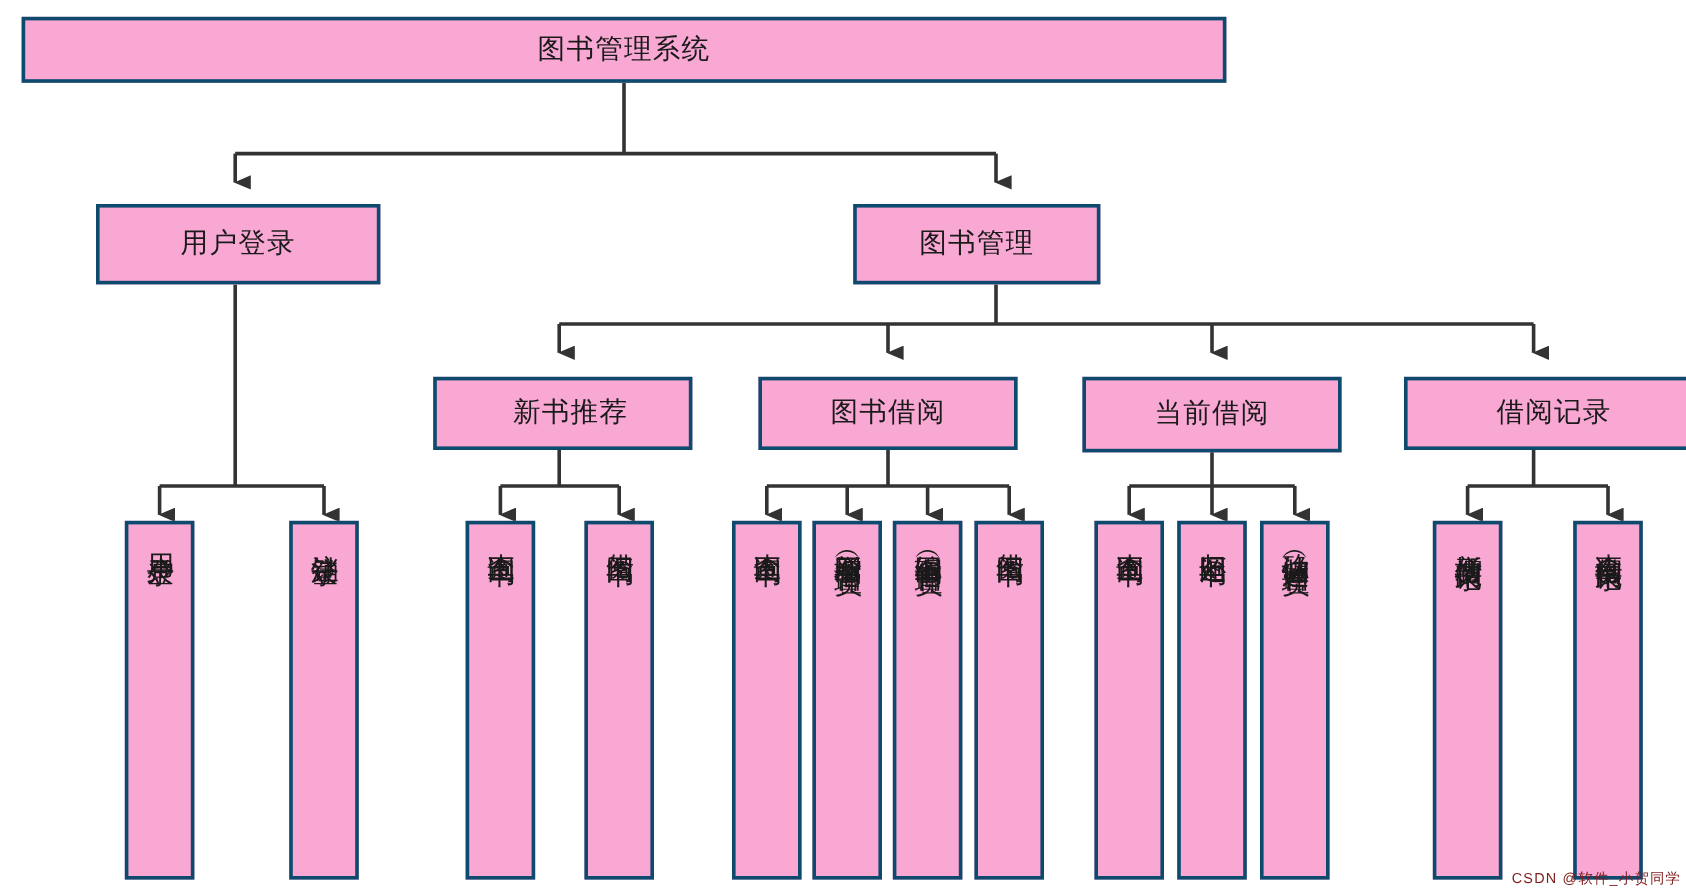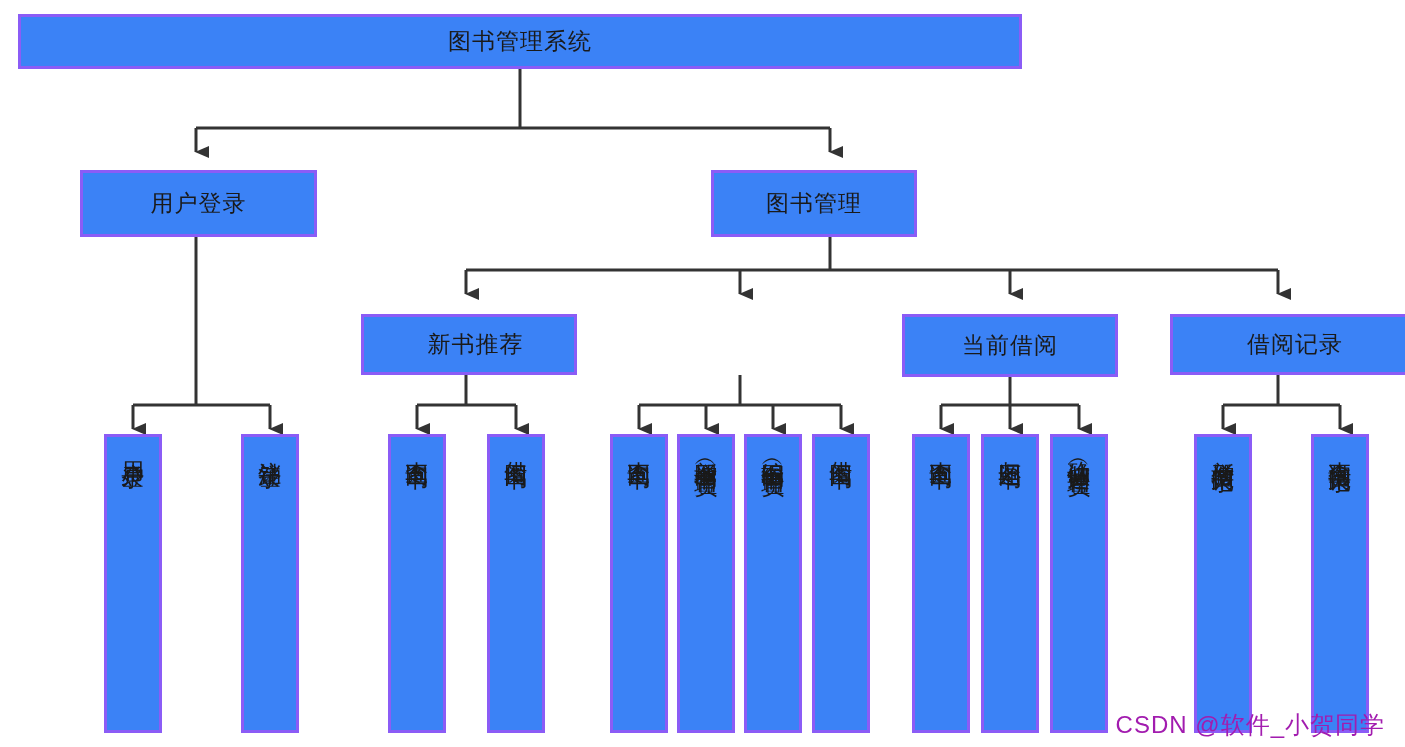--- a/index.html
+++ b/index.html
@@ -22,27 +22,28 @@
     position: absolute;
     left: 0;
     top: 0;
     width: 1405px;
     height: 747px;
     pointer-events: none;
   }
   .node {
     position: absolute;
     box-sizing: border-box;
-    background: #3b82f6;
-    border: 3px solid #8b5cf6;
+    background: #f9a8d4;
+    border: 3px solid #0c4a6e;
     display: flex;
     align-items: center;
     justify-content: center;
     color: #1a1a1a;
     z-index: 2;
+    font-family: Liberation Serif, serif;
   }
   .node.root {
     border-width: 3px;
   }
   .node-label {
     font-size: 23px;
     line-height: 1.15;
     letter-spacing: 1px;
     white-space: nowrap;
     color: #1a1a1a;
@@ -58,24 +59,24 @@
     text-orientation: upright;
     font-size: 23px;
     line-height: 1.06;
     letter-spacing: 2px;
     white-space: normal;
     text-align: left;
     max-height: 286px;
   }
   .watermark {
     position: absolute;
-    right: 20px;
+    right: 4px;
     bottom: 6px;
-    font-size: 24px;
-    color: #a21caf;
+    font-size: 12px;
+    color: #7f1d1d;
     letter-spacing: 1px;
     z-index: 5;
     white-space: nowrap;
     user-select: none;
   }
 </style>
 </head>
 <body>
 
 <div id="diagram-canvas">
@@ -154,20 +155,23 @@
   </div>
 
   <div class="node" style="left:711px; top:170px; width:206px; height:67px;">
     <span class="node-label">图书管理</span>
   </div>
 
   <div class="node" style="left:361px; top:314px; width:216px; height:61px;padding-left:13px;">
     <span class="node-label">新书推荐</span>
   </div>
 
+  <div class="node" style="left:632px; top:314px; width:216px; height:61px;">
+    <span class="node-label">图书借阅</span>
+  </div>
 
   <div class="node" style="left:902px; top:314px; width:216px; height:63px;">
     <span class="node-label">当前借阅</span>
   </div>
 
   <div class="node" style="left:1170px; top:314px; width:250px; height:61px;">
     <span class="node-label">借阅记录</span>
   </div>
 
   <div class="node leaf" style="left:104px; top:434px; width:58px; height:299px;">

